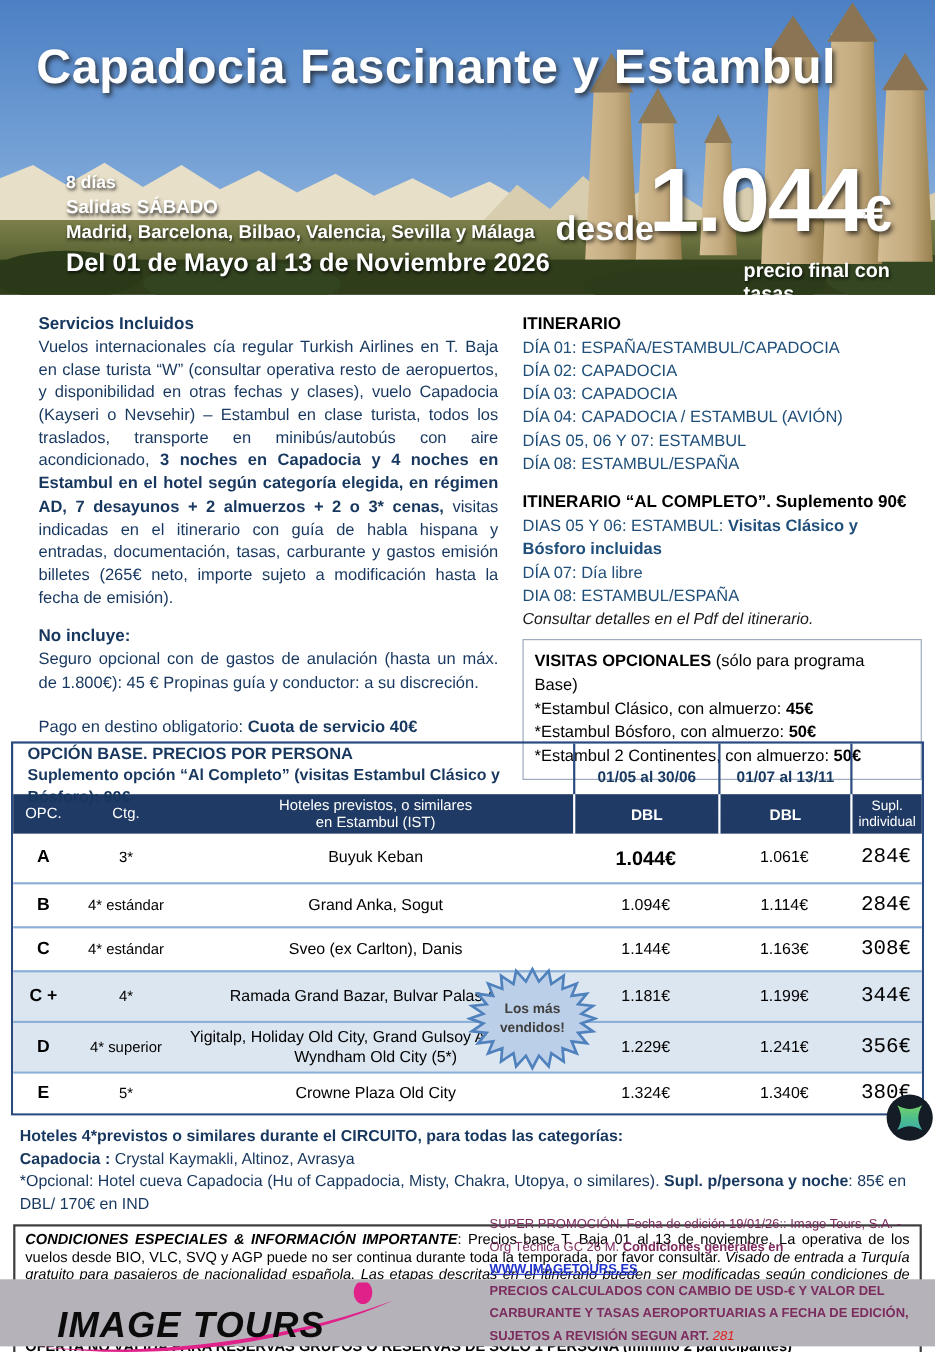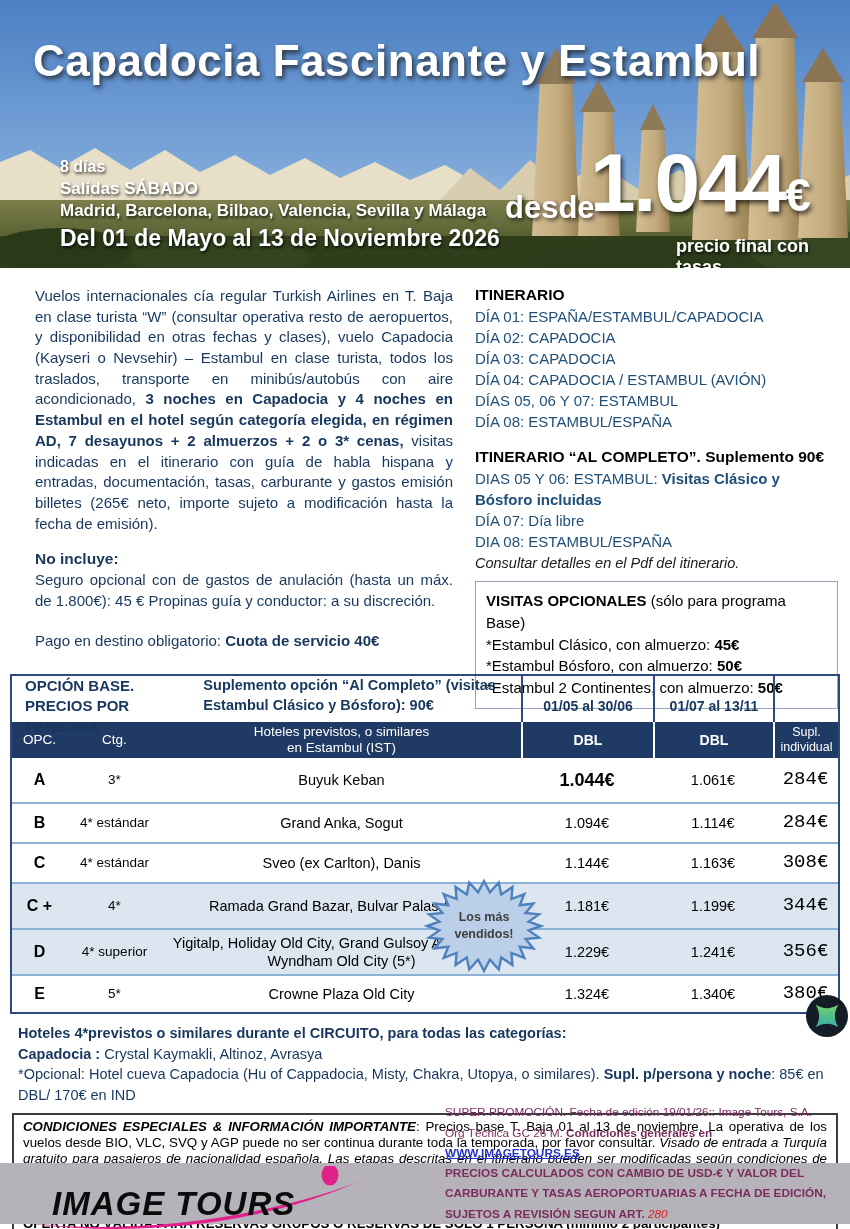--- a/index.html
+++ b/index.html
@@ -57,21 +57,21 @@
   .visitas-box {
     border:1px solid #93A4B8; margin-top:10px; padding:8px 10px 9px 10px;
     color:#000; font-size:15px; line-height:1.45;
   }
   .visitas-box .vt { font-weight:bold; }
   
   .table-wrap { position:relative; margin:16px 10px 0 10px; width:830px; }
   .price-table { border:2px solid #2A4A80; width:100%; }
   .thead1 { display:grid; grid-template-columns:509px 132px 120px 1fr; height:46px; }
   .thead1 .cell { display:flex; align-items:center; justify-content:center; color:#17375E; font-weight:bold; }
-  .thead1 .title-cell { justify-content:flex-start; padding-left:13px; align-items:flex-start; line-height:1.35; }
+  .thead1 .title-cell { justify-content:flex-start; padding-left:13px; flex-direction:column; align-items:flex-start; line-height:1.35; }
   .thead1 .title-cell .tl1 { font-size:15px; }
   .thead1 .title-cell .tl2 { font-size:14.5px; }
   .thead1 .period { border-left:2px solid #2A4A80; font-size:14px; }
   .thead2 {
     display:grid; grid-template-columns:55px 95px 359px 132px 120px 1fr;
     background:#1F3A64; color:#fff; height:36px;
   }
   .thead2 .cell { display:flex; align-items:center; justify-content:center; font-size:13.5px; text-align:center; line-height:1.2; }
   .thead2 .sep { border-left:2px solid #ffffff; }
   .thead2 .dbl { font-weight:bold; font-size:14px; }
@@ -181,20 +181,21 @@
     <div class="l3">Madrid, Barcelona, Bilbao, Valencia, Sevilla y Málaga</div>
     <div class="l4">Del 01 de Mayo al 13 de Noviembre 2026</div>
   </div>
   <div class="hero-desde">desde</div>
   <div class="hero-price"><span>1.044</span><span class="euro">€</span></div>
   <div class="hero-price-note">precio final con tasas</div>
 </div>
 
 <div class="columns">
   <div class="col-left">
+    <div class="sec-title">Servicios Incluidos</div>
     <p class="just"><span>Vuelos internacionales cía regular Turkish Airlines en T. Baja en clase turista “W” (consultar operativa resto de aeropuertos, y disponibilidad en otras fechas y clases), vuelo Capadocia (Kayseri o Nevsehir) – Estambul en clase turista, todos los traslados, transporte en minibús/autobús con aire acondicionado, </span><span class="nav-b">3 noches en Capadocia y 4 noches en Estambul en el hotel según categoría elegida, en régimen AD, 7 desayunos +  2  almuerzos + 2 o 3* cenas, </span><span>visitas indicadas en el itinerario con guía de habla hispana y entradas, documentación, tasas, carburante y gastos emisión billetes (265€ neto, importe sujeto a modificación hasta la fecha de emisión).</span></p>
     <div class="noincl">
       <div class="sec-title">No incluye:</div>
       <p class="just">Seguro opcional con de gastos de anulación (hasta un máx. de  1.800€): 45 €  Propinas guía y conductor: a su discreción.</p>
     </div>
     <div class="pago"><span>Pago en destino obligatorio: </span><b>Cuota de servicio 40€</b></div>
   </div>
 
   <div class="col-right">
     <div class="it-title">ITINERARIO</div>
@@ -332,16 +333,16 @@
 <div class="footer">
   <div class="logo-zone">
     <svg class="logo-swoosh" viewBox="0 0 380 72">
       <path d="M6,58 C110,68 235,52 330,16 C240,56 115,72 6,58 Z" fill="#E0218A"></path>
       <ellipse cx="302" cy="9" rx="8.5" ry="10.5" fill="#E0218A"></ellipse>
     </svg>
     <div class="logo-text">IMAGE TOURS</div>
   </div>
   <div class="footer-lines">
     <div><span>SUPER PROMOCIÓN. Fecha de edición 19/01/26::  Image Tours, S.A.  -  Org Técnica GC 26 M. </span><span class="fb">Condiciones generales en </span><a href="#">WWW.IMAGETOURS.ES</a></div>
-    <div><span class="fb">PRECIOS CALCULADOS CON CAMBIO DE USD-€ Y VALOR DEL CARBURANTE Y TASAS AEROPORTUARIAS A FECHA DE EDICIÓN, SUJETOS A REVISIÓN SEGUN ART. </span><span class="red">280</span></div>
+    <div><span class="fb">PRECIOS CALCULADOS CON CAMBIO DE USD-€ Y VALOR DEL CARBURANTE Y TASAS AEROPORTUARIAS A FECHA DE EDICIÓN, SUJETOS A REVISIÓN SEGUN ART. </span><span class="red">281</span></div>
     <div class="f3">DEL R.D.L. 1/2007. Requisitos Turistas UE: pasaporte con vigencia superior a 6 meses desde la fecha de inicio del viaje. Turistas no UE: consultar con su embajada.</div>
   </div>
 </div>
 
 </body></html>

